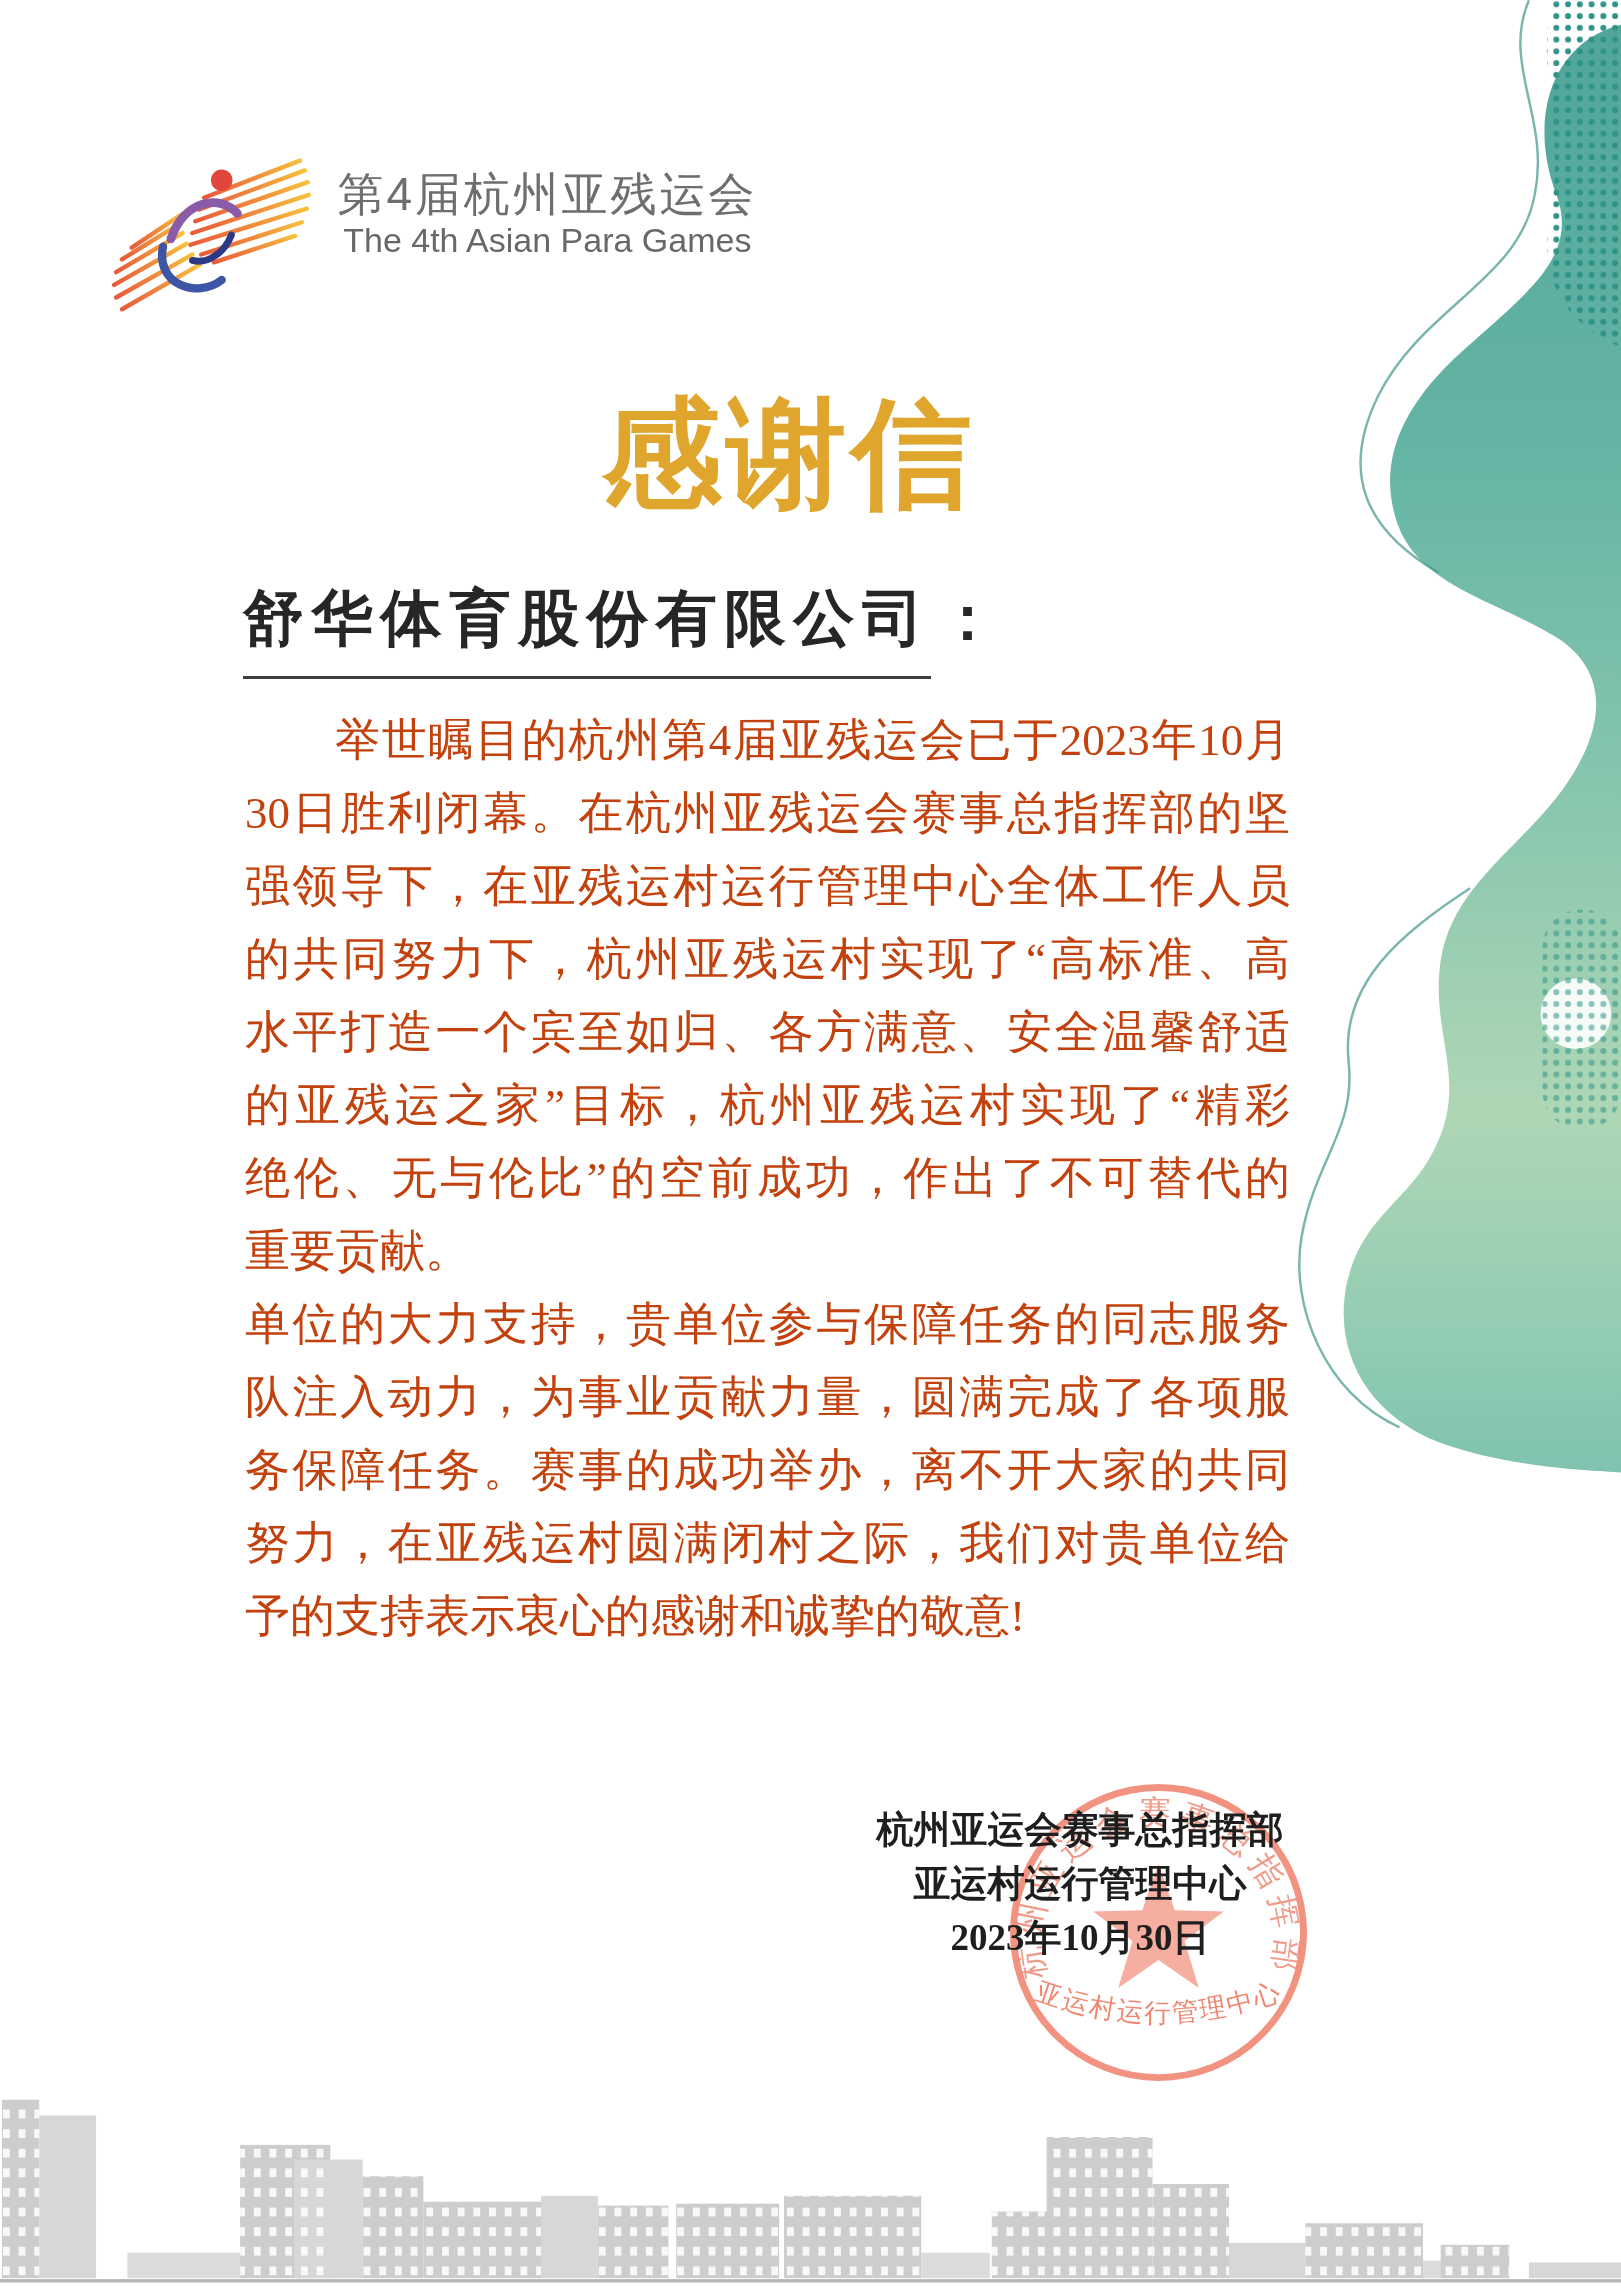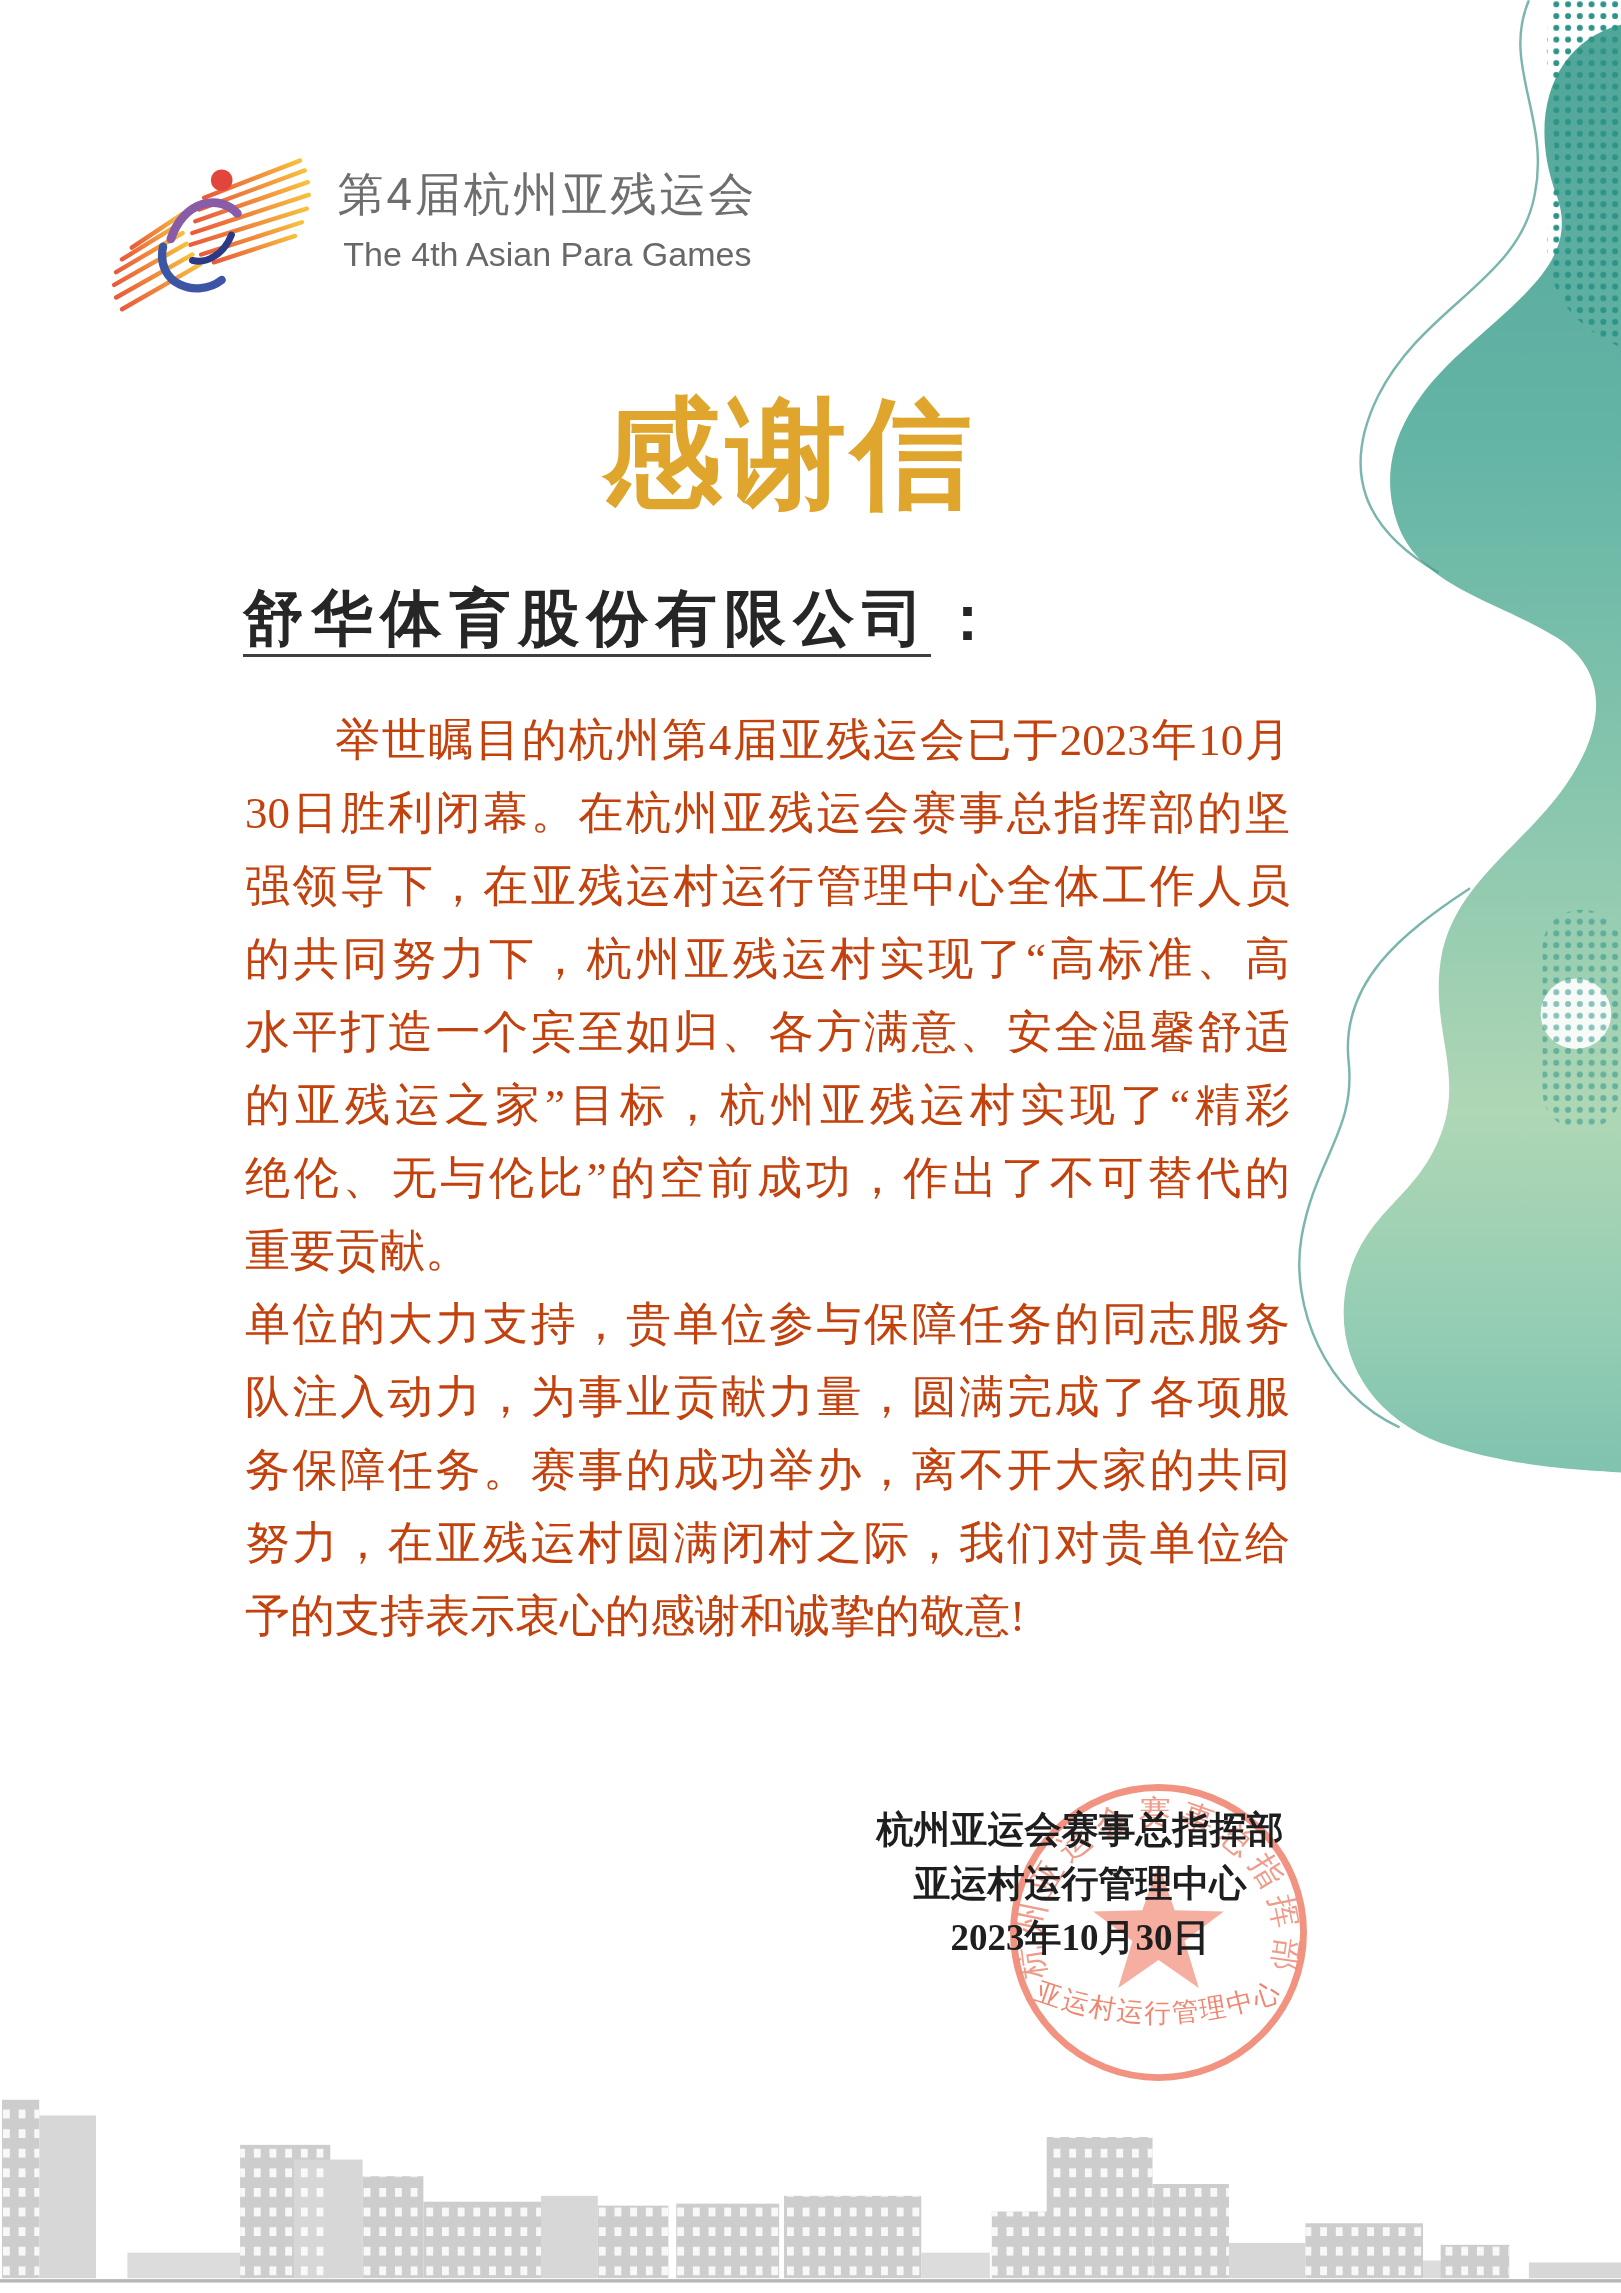--- a/index.html
+++ b/index.html
@@ -7,29 +7,29 @@
     position:relative;width:1621px;height:2294px;background:#ffffff;overflow:hidden;
     font-family:"Liberation Serif","DejaVu Serif",serif;margin:0 auto;
   }
   .decor-svg{position:absolute;left:0;top:0;width:1621px;height:2294px;z-index:0;pointer-events:none;}
   .skyline-svg{position:absolute;left:0;bottom:5.9px;width:1621px;height:202px;z-index:0;pointer-events:none;}
 
   .logo{position:absolute;left:106px;top:145px;display:flex;z-index:1;text-align:center;}
   .logo-mark{width:206px;height:176px;}
   .logo-text{margin-left:25.5px;padding-top:25.5px;font-family:"Liberation Sans","DejaVu Sans",sans-serif;}
   .logo-cn{font-size:46px;color:#6e6e6e;letter-spacing:2.9px;line-height:1.0;}
-  .logo-en{font-size:34px;color:#686868;margin-top:20px;line-height:1.0;}
+  .logo-en{font-size:34px;color:#686868;margin-top:6px;line-height:1.0;}
 
   .title{
     position:absolute;top:374px;left:789px;transform:translateX(-50%);
     font-size:120px;font-weight:700;color:#E0A52C;letter-spacing:4.9px;white-space:nowrap;z-index:1;
   }
 
   .recipient{position:absolute;left:243px;top:578px;font-size:61px;font-weight:700;color:#262626;z-index:1;white-space:nowrap;}
-  .recipient .uline{border-bottom:3.9px solid #3f3f3f;padding-bottom:2px;letter-spacing:7.8px;}
+  .recipient .uline{border-bottom:3.9px solid #3f3f3f;padding-bottom:24px;letter-spacing:7.8px;}
   .recipient .colon{margin-left:5.9px;}
 
   .body-text{position:absolute;left:245px;top:704px;width:1045px;font-size:45px;color:#c2410c;z-index:1;}
   .bline{
     height:73px;line-height:73px;white-space:nowrap;
     text-align:justify;text-align-last:justify;
   }
   .bline.indent{padding-left:90px;}
   .bline.noj{text-align:center;text-align-last:left;}
 

